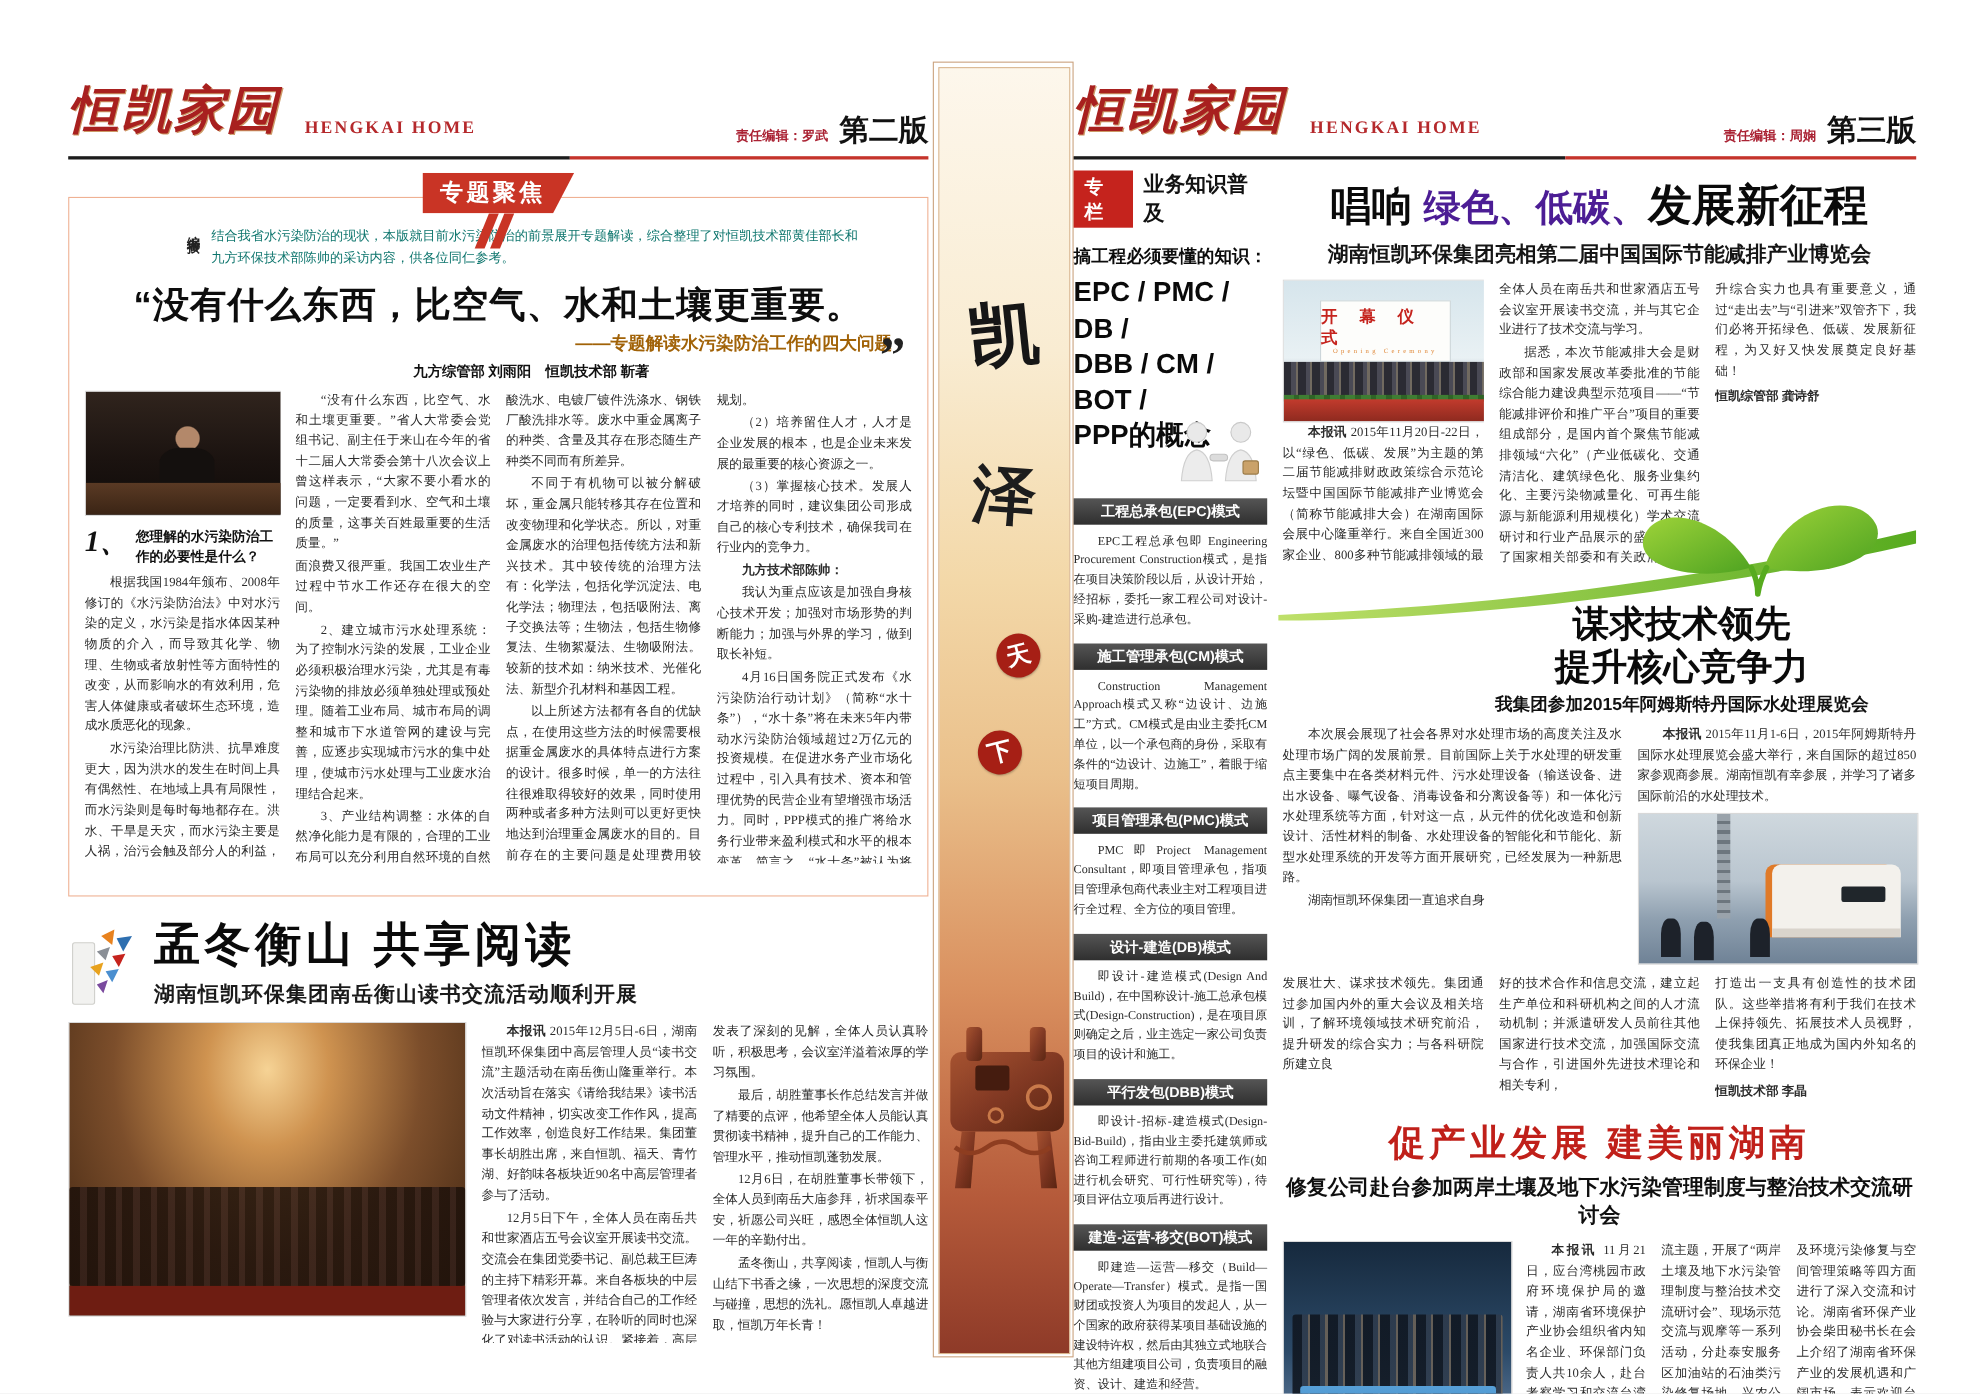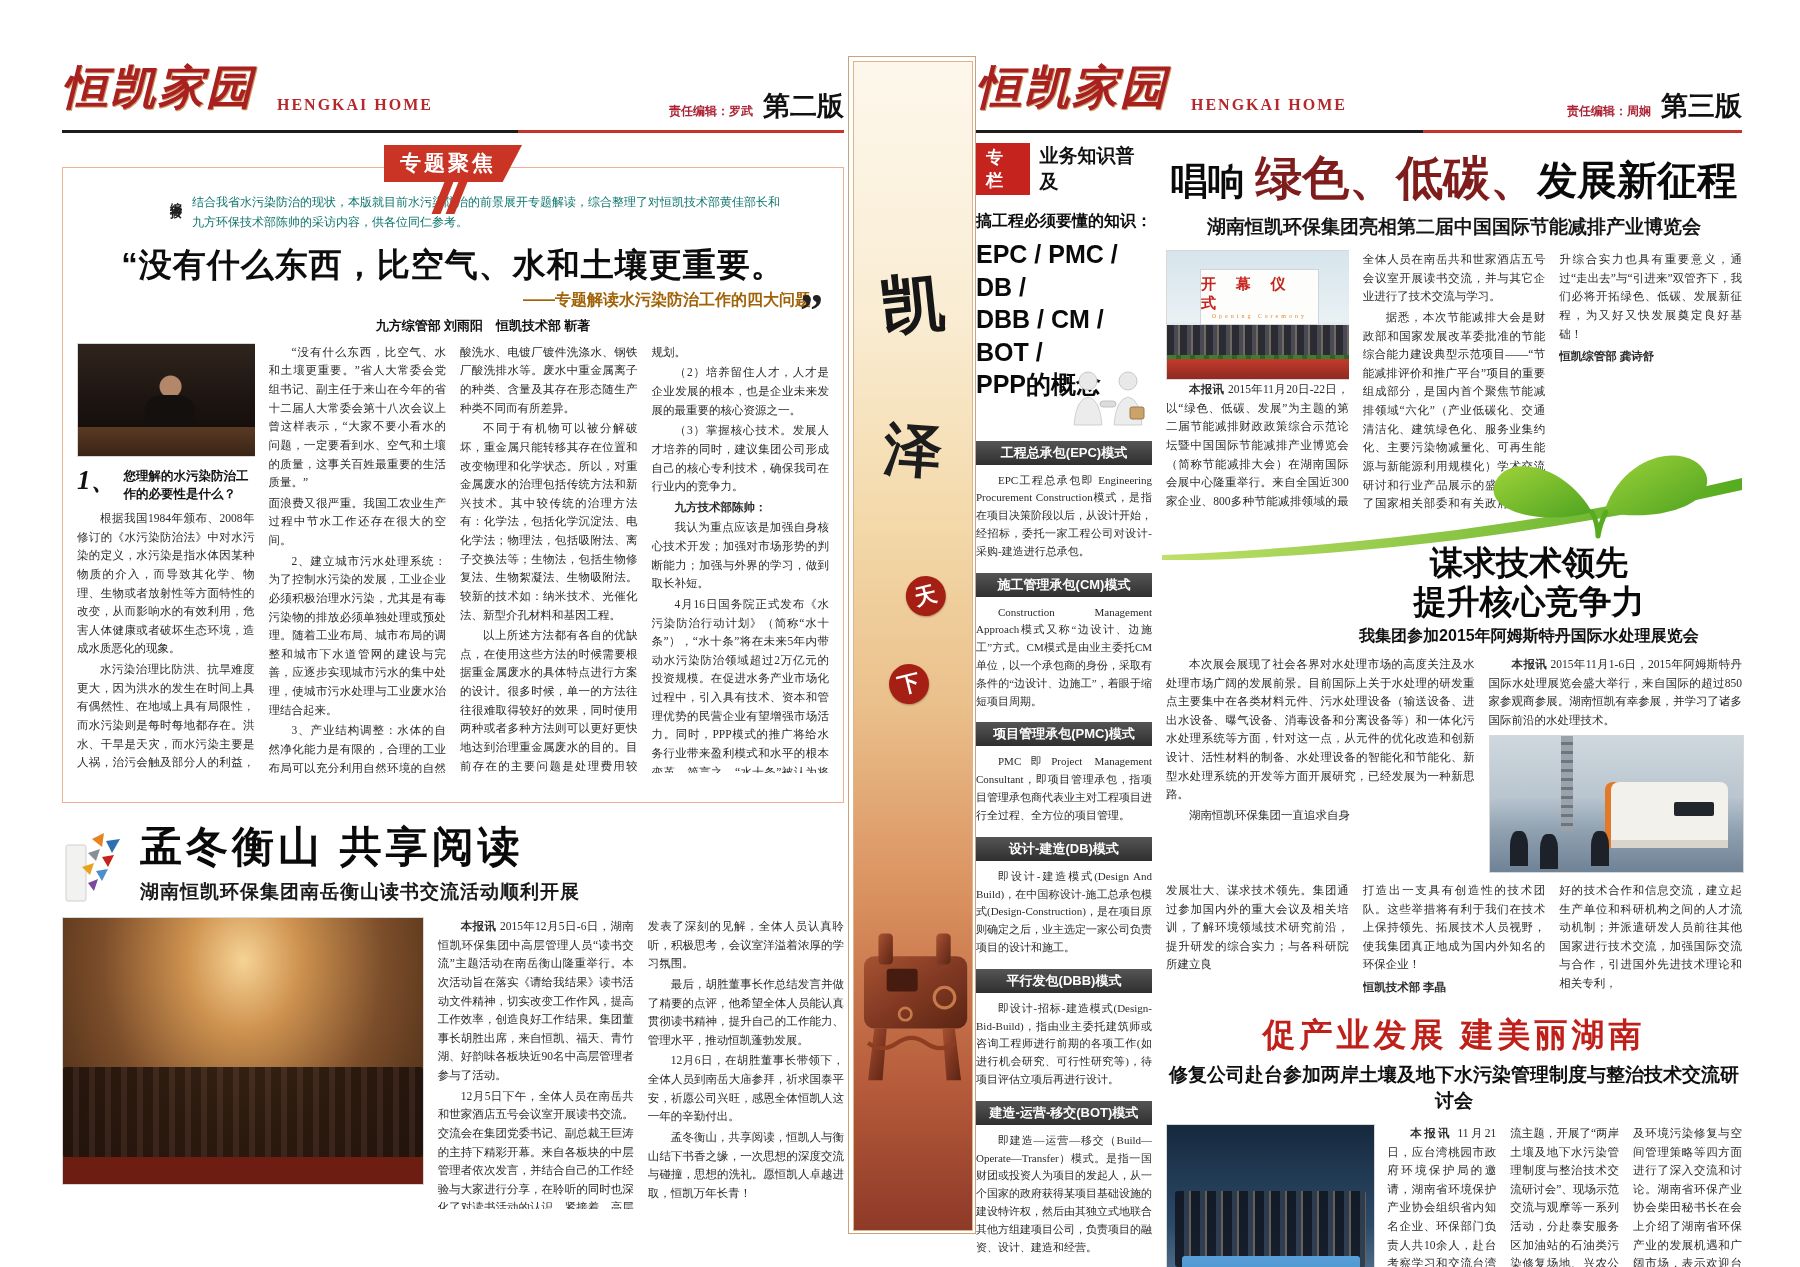--- a/index.html
+++ b/index.html
@@ -1,18 +1,18 @@
 <!DOCTYPE html>
 <html><head>
 <meta charset="utf-8">
 <style>
   html,body{margin:0;padding:0;background:#e9e9e9;}
   #canvas{position:relative;width:1800px;height:1267px;background:#ffffff;overflow:hidden;
           font-family:"Liberation Serif","DejaVu Serif",serif;color:#2b2b2b;}
-  .page{position:absolute;top:56px;height:1168px;}
+  .page{position:absolute;top:68px;height:1168px;}
   #leftPage{left:62px;width:782px;}
   #rightPage{left:976px;width:766px;}
 
   
   .masthead{position:relative;height:74px;}
   .mh-logo{font-family:"Liberation Serif",serif;font-weight:bold;font-style:italic;
            font-size:46px;color:#a8201f;letter-spacing:2px;line-height:64px;text-shadow:1px 1px 0 #c96;}
   .mh-sub{position:absolute;left:215px;top:40px;font-size:16px;color:#b5292c;letter-spacing:2px;
           font-family:"Liberation Serif",serif;font-weight:bold;}
   .mh-right{position:absolute;right:0;bottom:6px;display:flex;align-items:baseline;gap:10px;}
@@ -131,21 +131,21 @@
   .col-badge-label{font-family:"Liberation Sans",sans-serif;font-weight:bold;font-size:19px;color:#111;}
   .kn-title{font-family:"Liberation Sans",sans-serif;font-weight:bold;font-size:16px;margin:16px 0 6px 0;color:#0c0c0c;}
   .kn-big div{font-family:"Liberation Sans",sans-serif;font-weight:bold;font-size:25px;line-height:1.3;color:#0a0a0a;}
   .handshake{display:block;margin:-34px 0 2px auto;}
   .secbar{margin:12px 0 7px 0;background:linear-gradient(#555,#2f2f2f);color:#fff;text-align:center;
           font-family:"Liberation Sans",sans-serif;font-weight:bold;font-size:13px;padding:3px 0;}
   .rp-leftcol .bp{font-size:11px;}
 
   .a1-head{text-align:center;margin-top:4px;font-family:"Liberation Sans",sans-serif;font-weight:bold;}
   .a1-head .blk1{font-size:37px;color:#0a0a0a;}
-  .a1-head .grn{font-size:47px;color:#7f1d1d;text-align:center;}
+  .a1-head .grn{font-size:34px;color:#4c1d95;text-align:center;}
   .a1-head .blk2{font-size:40px;color:#0a0a0a;}
   .a1-sub{text-align:center;font-family:"Liberation Sans",sans-serif;font-weight:bold;font-size:19px;
           color:#151515;margin:4px 0 10px 0;}
   .a1-cols{display:flex;gap:14px;height:262px;overflow:hidden;}
   .a1-col{flex:1;overflow:hidden;position:relative;}
 
   .sproutwrap{position:relative;height:86px;margin-top:-56px;pointer-events:none;}
   .sproutwrap svg{position:absolute;right:0;bottom:-18px;}
 
   .a2-headwrap{display:flex;margin-top:2px;}
@@ -457,27 +457,27 @@
             </div>
           </div>
           <div class="a2-bottomcols">
             <div class="f-col">
                 <div>
                   <p class="bp noind">发展壮大、谋求技术领先。集团通过参加国内外的重大会议及相关培训，了解环境领域技术研究前沿，提升研发的综合实力；与各科研院所建立良</p>
                 </div>
               </div>
             <div class="f-col">
                 <div>
+                  <p class="bp noind">好的技术合作和信息交流，建立起生产单位和科研机构之间的人才流动机制；并派遣研发人员前往其他国家进行技术交流，加强国际交流与合作，引进国外先进技术理论和相关专利，</p>
+                </div>
+              </div>
+            <div class="f-col">
+                <div>
                   <p class="bp noind">打造出一支具有创造性的技术团队。这些举措将有利于我们在技术上保持领先、拓展技术人员视野，使我集团真正地成为国内外知名的环保企业！</p>
                   <p class="sig">恒凯技术部 李晶</p>
-                </div>
-              </div>
-            <div class="f-col">
-                <div>
-                  <p class="bp noind">好的技术合作和信息交流，建立起生产单位和科研机构之间的人才流动机制；并派遣研发人员前往其他国家进行技术交流，加强国际交流与合作，引进国外先进技术理论和相关专利，</p>
                 </div>
               </div>
           </div>
         </div>
 
         <div>
           <div class="a3-title">促产业发展  建美丽湖南</div>
           <div class="a3-sub">修复公司赴台参加两岸土壤及地下水污染管理制度与整治技术交流研讨会</div>
           <div class="a3-row">
             <div class="a3-photo">

